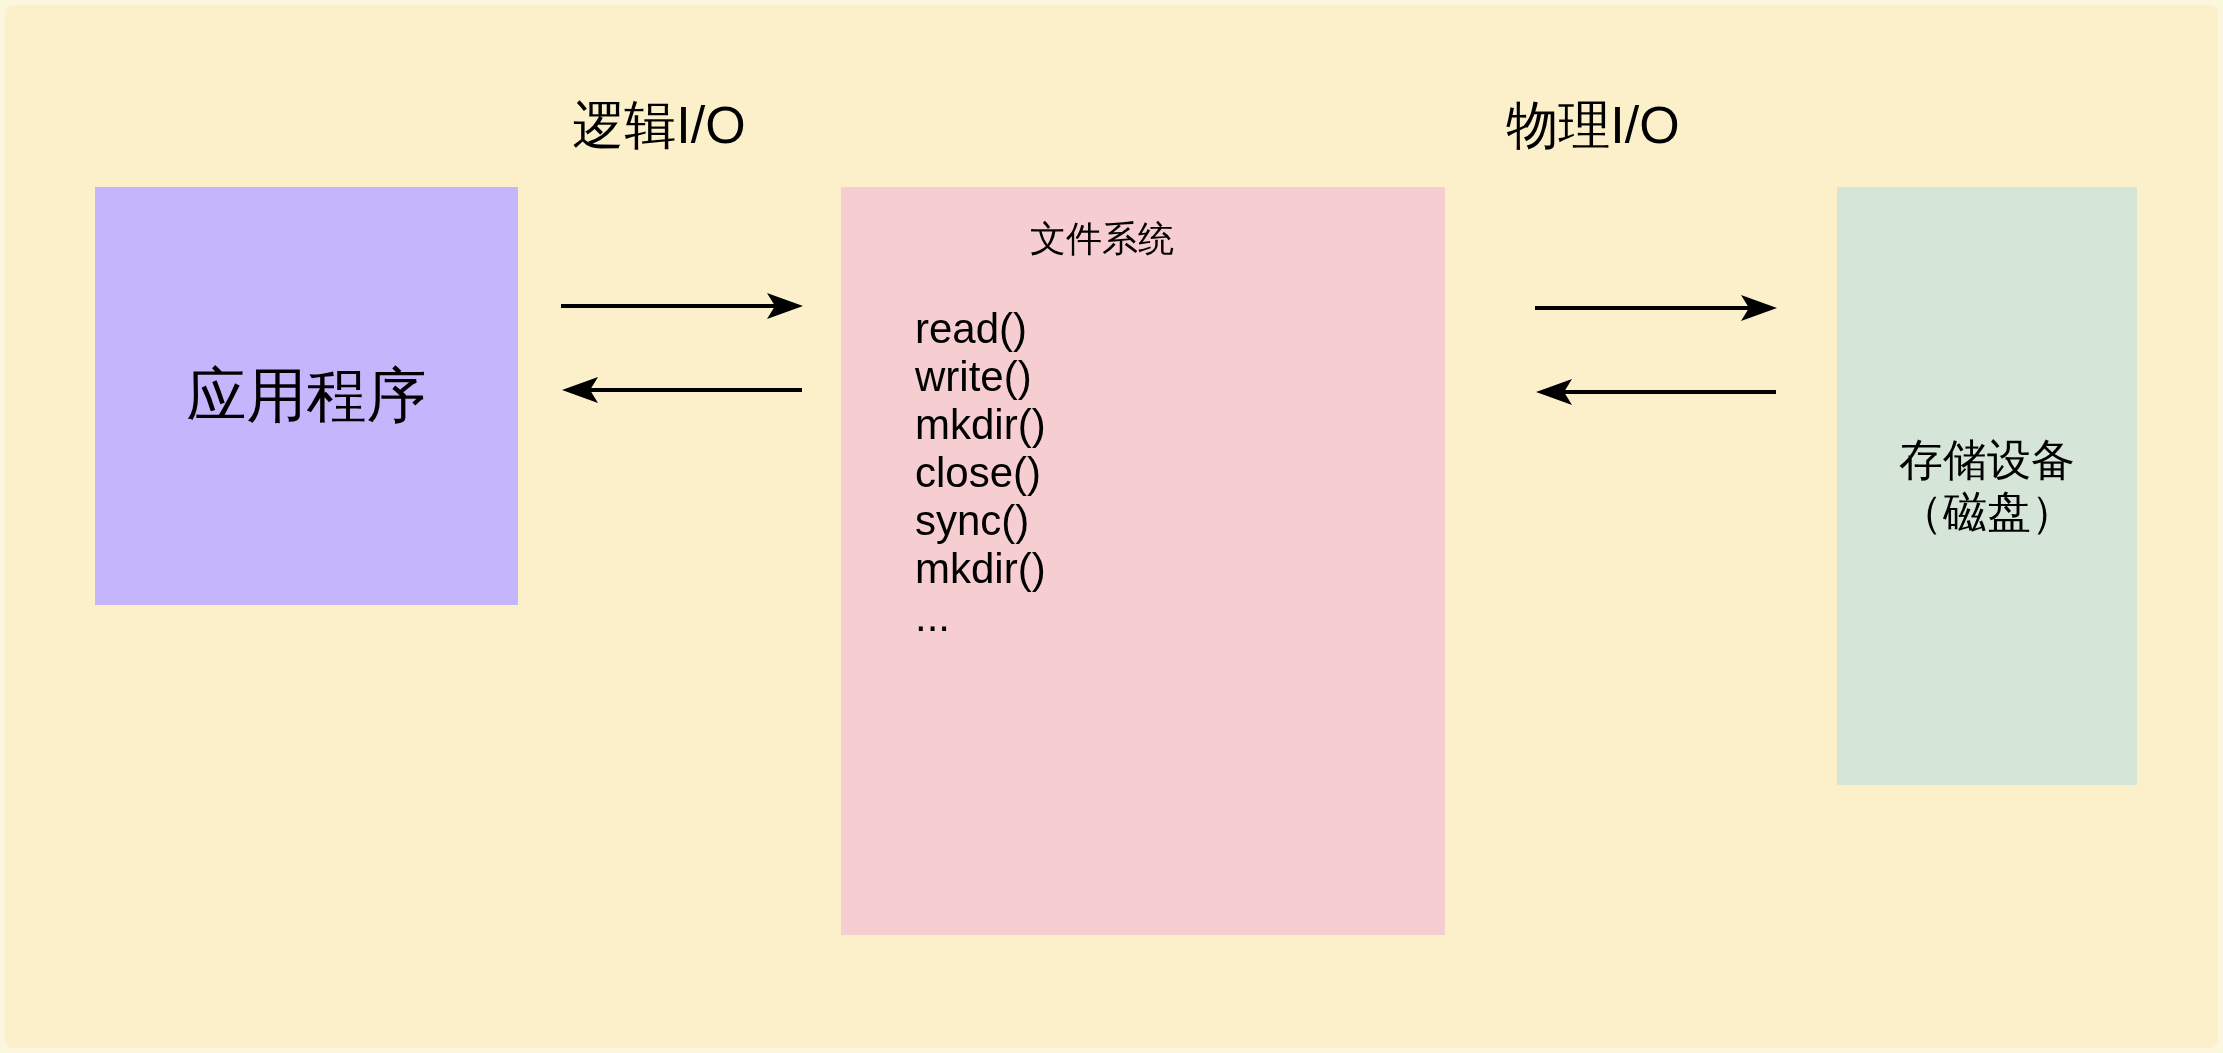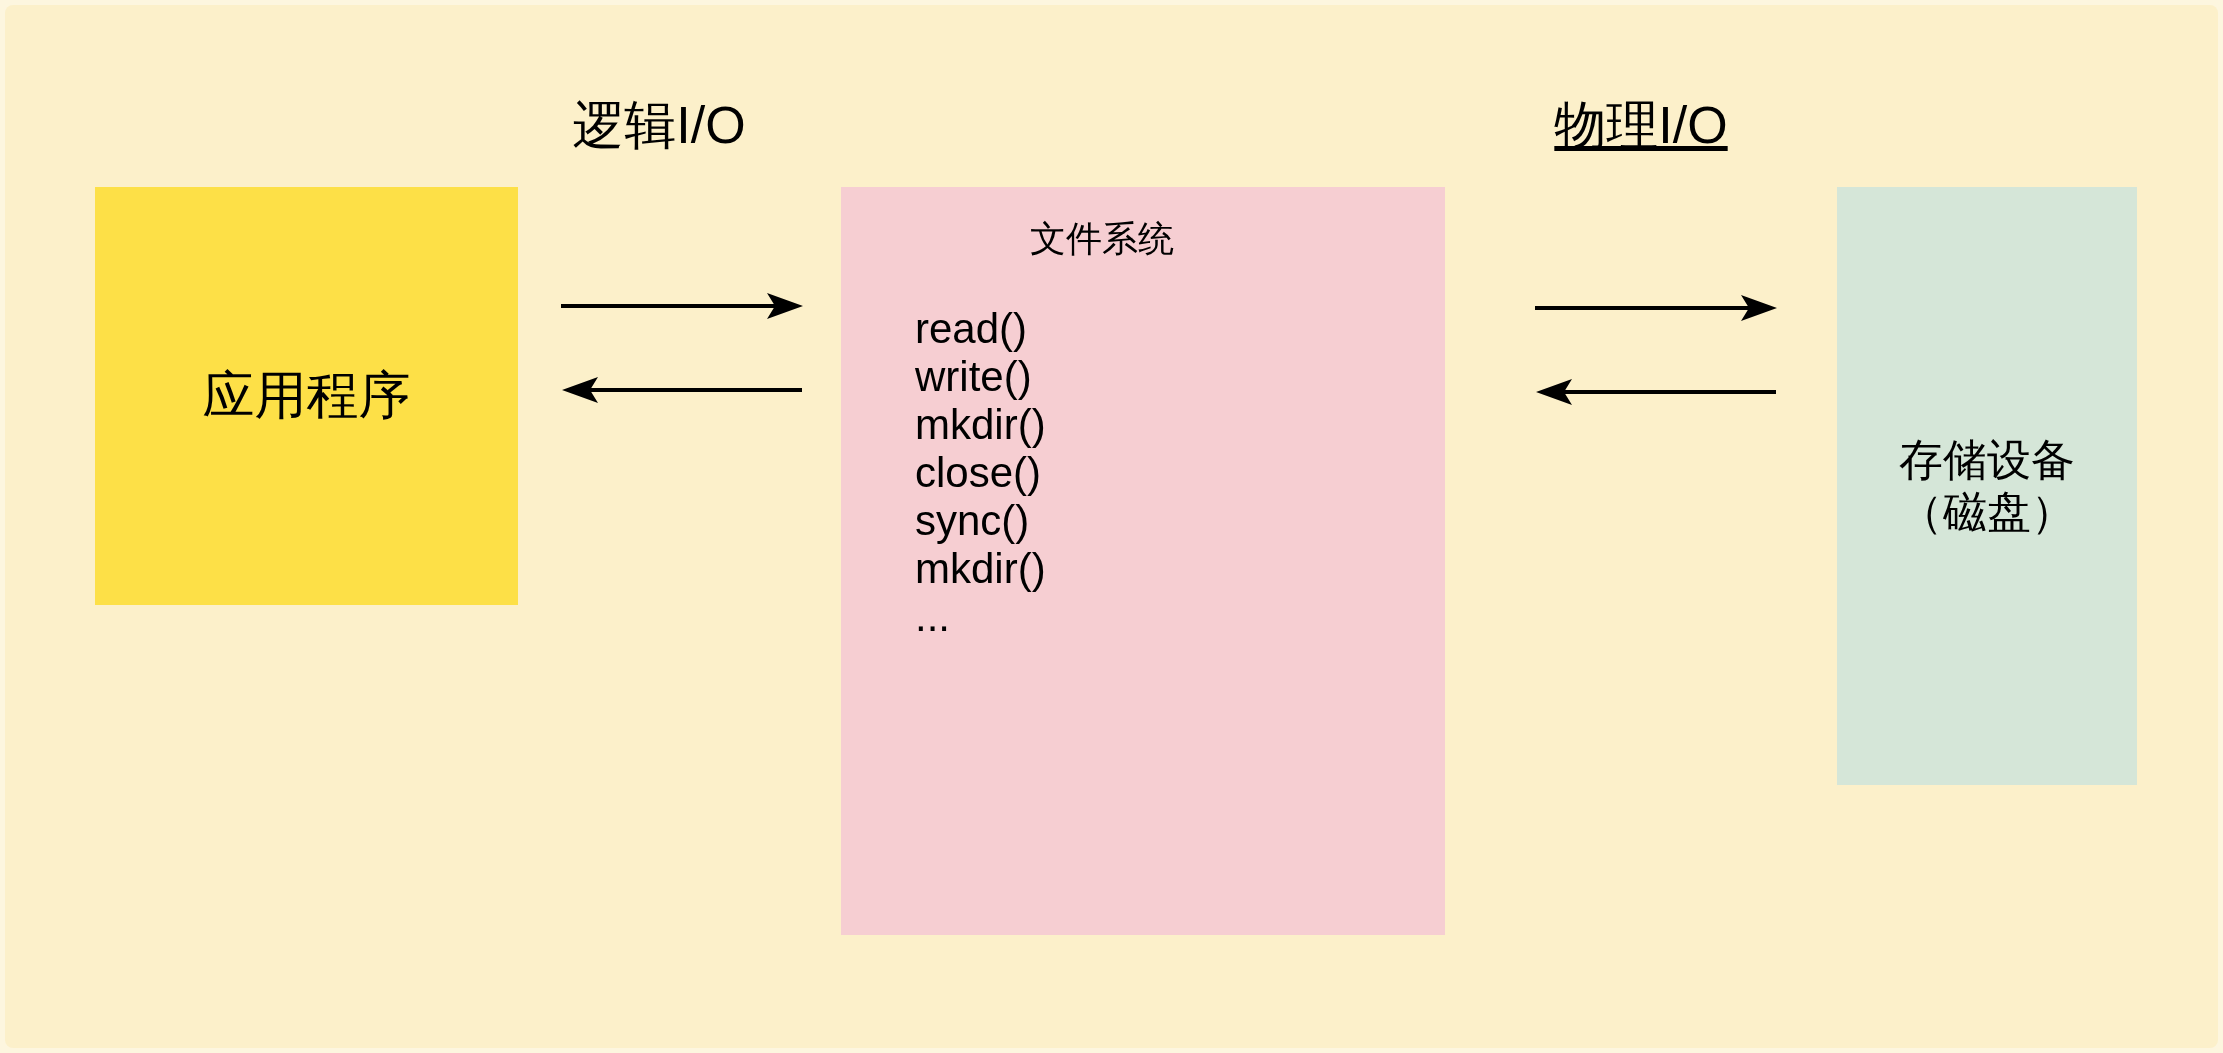--- a/index.html
+++ b/index.html
@@ -24,34 +24,34 @@
   }
   .io-label {
     position: absolute;
     top: 95px;
     transform: translateX(-50%);
     font-size: 52px;
     line-height: 50px;
     white-space: nowrap;
   }
   #label-logical  { left: 654px; }
-  #label-physical { left: 1636px; text-decoration: underline; }
+  #label-physical { left: 1588px; }
   .box {
     position: absolute;
     top: 182px;
   }
   #box-application {
     left: 90px;
     width: 423px;
     height: 418px;
-    background: #fde047;
+    background: #c4b5fd;
     display: flex;
     align-items: center;
     justify-content: center;
-    font-size: 52px;
+    font-size: 60px;
   }
   #box-filesystem {
     left: 836px;
     width: 604px;
     height: 748px;
     background: #f6ced2;
   }
   #fs-title {
     position: absolute;
     left: 189px;

